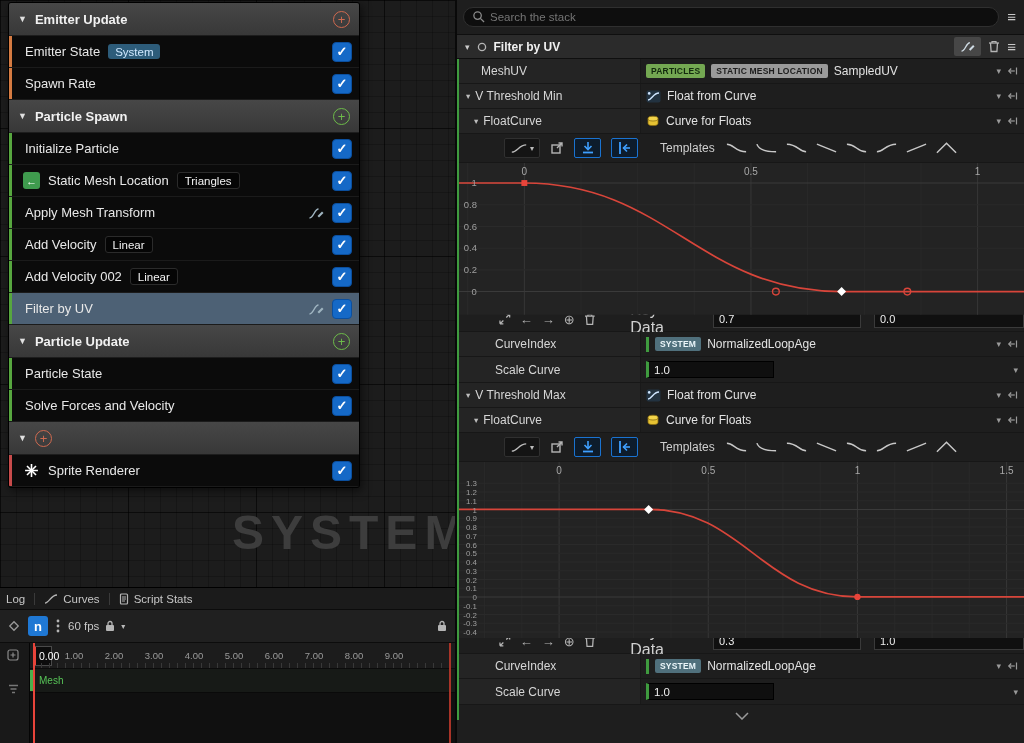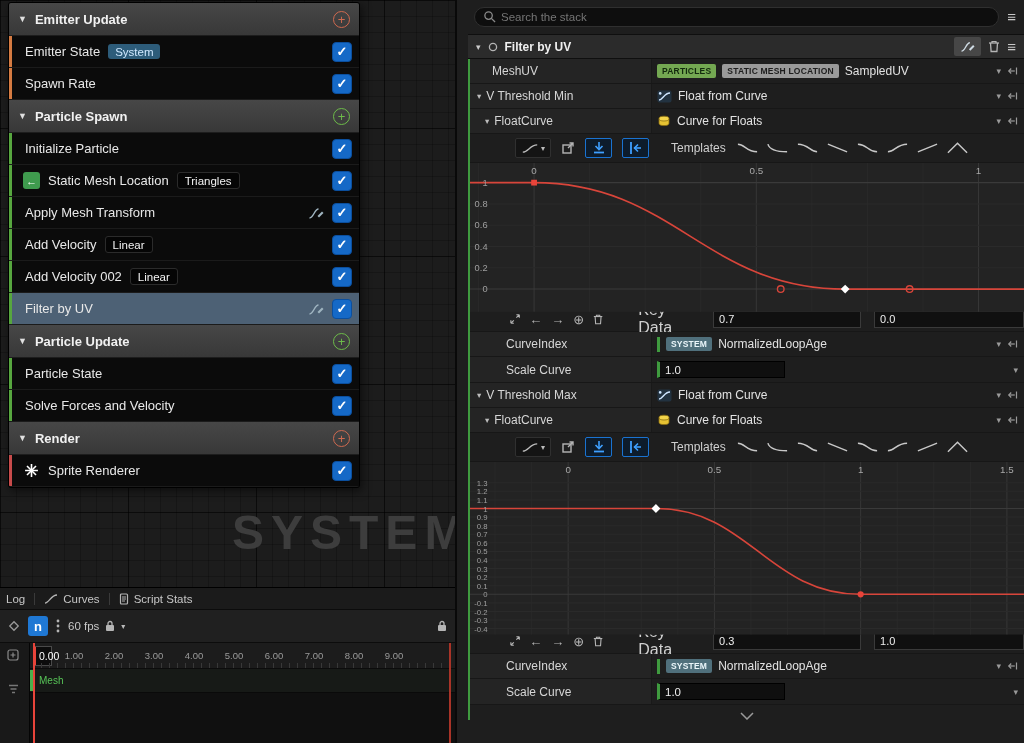--- a/index.html
+++ b/index.html
@@ -37,21 +37,21 @@
   .badge{margin-left:8px;font-size:11.5px;padding:1.5px 7px;border-radius:3px;white-space:nowrap;}
   .badge.blue{background:#2d5c7a;color:#cfe8ff;}
   .badge.dark{background:#050505;color:#f2f2f2;border:1px solid #2b2b2b;}
   .sp{flex:1;}
   .checkbox{width:20px;height:20px;border-radius:4px;background:#1569c7;border:1px solid #0b4f9e;
     color:#fff;font-size:13px;font-weight:bold;display:flex;align-items:center;justify-content:center;flex:none;}
   .editicon{width:17px;height:14px;margin-right:7px;flex:none;}
 
   
   .details{position:absolute;left:455px;top:0;width:569px;height:743px;background:#1e1e1e;
-    border-left:2px solid #090909;overflow:hidden;padding-left:11px;}
+    border-left:2px solid #090909;overflow:hidden;}
   .search-row{height:31px;display:flex;align-items:center;gap:8px;padding:6px 8px 4px 6px;}
   .searchbox{flex:1;height:20px;background:#0e0e0e;border:1px solid #2f2f2f;border-radius:10px;
     display:flex;align-items:center;gap:5px;padding:0 8px;}
   .searchbox input{flex:1;background:transparent;border:none;outline:none;color:#bbb;
     font-size:11.5px;font-family:"Liberation Sans",sans-serif;}
   .hamb{color:#c8c8c8;font-size:15px;line-height:1;}
   .dheader{height:25px;margin-top:3px;background:#2b2b2b;border-top:1px solid #0f0f0f;
     border-bottom:1px solid #0f0f0f;display:flex;align-items:center;gap:7px;padding:0 8px;}
   .dheader .chev{color:#ccc;font-size:9px;}
   .dtitle{font-weight:bold;font-size:12px;color:#f0f0f0;}
@@ -221,21 +221,20 @@
         <span class="checkbox">✓</span>
       </div>
       <div class="stack-row">
         <span class="accent" style="background:#57a63f"></span>
         <span class="lbl">Solve Forces and Velocity</span>
         <span class="sp"></span>
         <span class="checkbox">✓</span>
       </div>
       <div class="stack-header">
         <span class="chev">▼</span>
-        <span class="lbl">Render</span>
         <span class="plus" style="color:#cf6a50">+</span>
       </div>
       <div class="stack-row">
         <span class="accent" style="background:#c84b4b"></span>
         <span class="leadicon star">
           <svg width="15" height="15" viewBox="0 0 14 14">
             <g stroke="#fff" stroke-width="1.5">
               <line x1="7" y1="1" x2="7" y2="13"></line>
               <line x1="1" y1="7" x2="13" y2="7"></line>
               <line x1="2.8" y1="2.8" x2="11.2" y2="11.2"></line>

